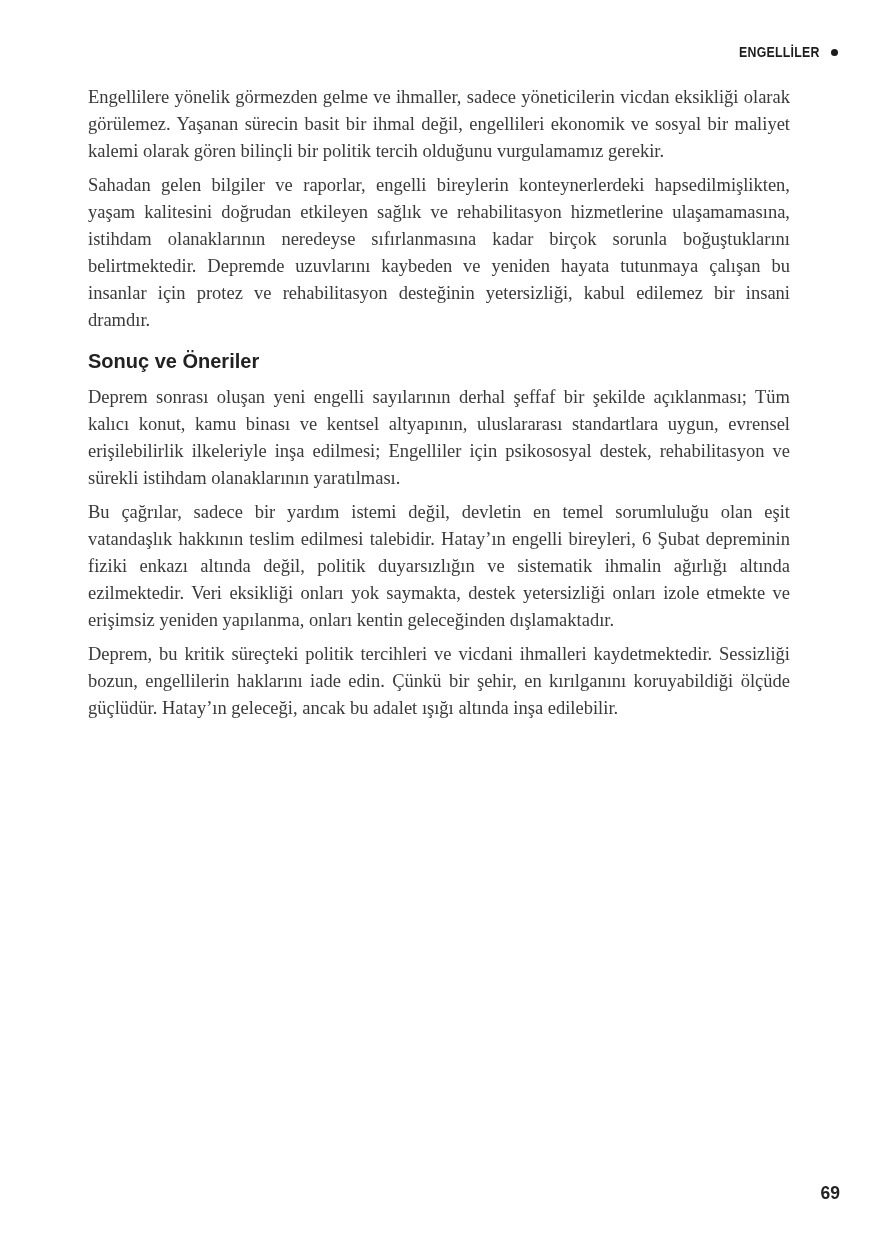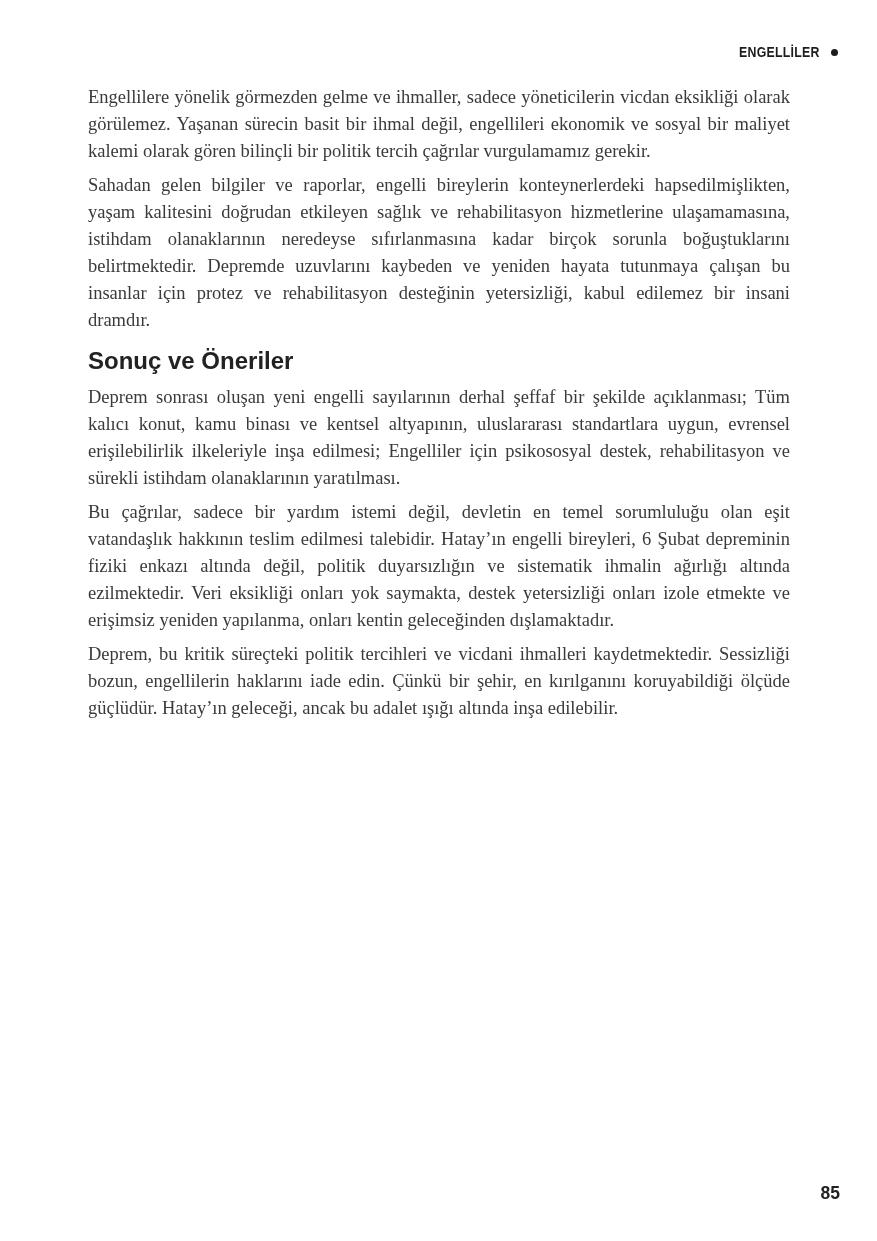--- a/index.html
+++ b/index.html
@@ -53,21 +53,21 @@
     text-align: justify;
     hyphens: auto;
     -webkit-hyphens: auto;
   }
   .content p {
     margin: 0 0 7px 0;
   }
   .section-heading {
     font-family: "Liberation Sans", sans-serif;
     font-weight: 700;
-    font-size: 24px;
+    font-size: 20px;
     line-height: 24px;
     color: #222222;
     margin: 15px 0 11px 0;
     text-align: left;
   }
   
   .page-number {
     position: absolute;
     right: 37px;
     bottom: 37px;
@@ -81,23 +81,23 @@
 <body>
 
 <div class="page">
 
   <div class="running-header">
     <span class="title">ENGELLİLER</span>
     <span class="bullet-dot"></span>
   </div>
 
   <div class="content">
-    <p>Engellilere yönelik görmezden gelme ve ihmaller, sadece yöneticilerin vicdan eksikliği olarak görülemez. Yaşanan sürecin basit bir ihmal değil, engellileri ekonomik ve sosyal bir maliyet kalemi olarak gören bilinçli bir politik tercih çağrılar vurgulamamız gerekir.</p>
+    <p>Engellilere yönelik görmezden gelme ve ihmaller, sadece yöneticilerin vicdan eksikliği olarak görülemez. Yaşanan sürecin basit bir ihmal değil, engellileri ekonomik ve sosyal bir maliyet kalemi olarak gören bilinçli bir politik tercih olduğunu vurgulamamız gerekir.</p>
     <p>Sahadan gelen bilgiler ve raporlar, engelli bireylerin konteynerlerdeki hapsedilmişlikten, yaşam kalitesini doğrudan etkileyen sağlık ve rehabilitasyon hizmetlerine ulaşamamasına, istihdam olanaklarının neredeyse sıfırlanmasına kadar birçok sorunla boğuştuklarını belirtmektedir. Depremde uzuvlarını kaybeden ve yeniden hayata tutunmaya çalışan bu insanlar için protez ve rehabilitasyon desteğinin yetersizliği, kabul edilemez bir insani dramdır.</p>
     <h2 class="section-heading">Sonuç ve Öneriler</h2>
     <p>Deprem sonrası oluşan yeni engelli sayılarının derhal şeffaf bir şekilde açıklanması; Tüm kalıcı konut, kamu binası ve kentsel altyapının, uluslararası standartlara uygun, evrensel erişilebilirlik ilkeleriyle inşa edilmesi; Engelliler için psikososyal destek, rehabilitasyon ve sürekli istihdam olanaklarının yaratılması.</p>
     <p>Bu çağrılar, sadece bir yardım istemi değil, devletin en temel sorumluluğu olan eşit vatandaşlık hakkının teslim edilmesi talebidir. Hatay’ın engelli bireyleri, 6 Şubat depreminin fiziki enkazı altında değil, politik duyarsızlığın ve sistematik ihmalin ağırlığı altında ezilmektedir. Veri eksikliği onları yok saymakta, destek yetersizliği onları izole etmekte ve erişimsiz yeniden yapılanma, onları kentin geleceğinden dışlamaktadır.</p>
     <p>Deprem, bu kritik süreçteki politik tercihleri ve vicdani ihmalleri kaydetmektedir. Sessizliği bozun, engellilerin haklarını iade edin. Çünkü bir şehir, en kırılganını koruyabildiği ölçüde güçlüdür. Hatay’ın geleceği, ancak bu adalet ışığı altında inşa edilebilir.</p>
   </div>
 
-  <div class="page-number">85</div>
+  <div class="page-number">69</div>
 
 </div>
 
 </body></html>

